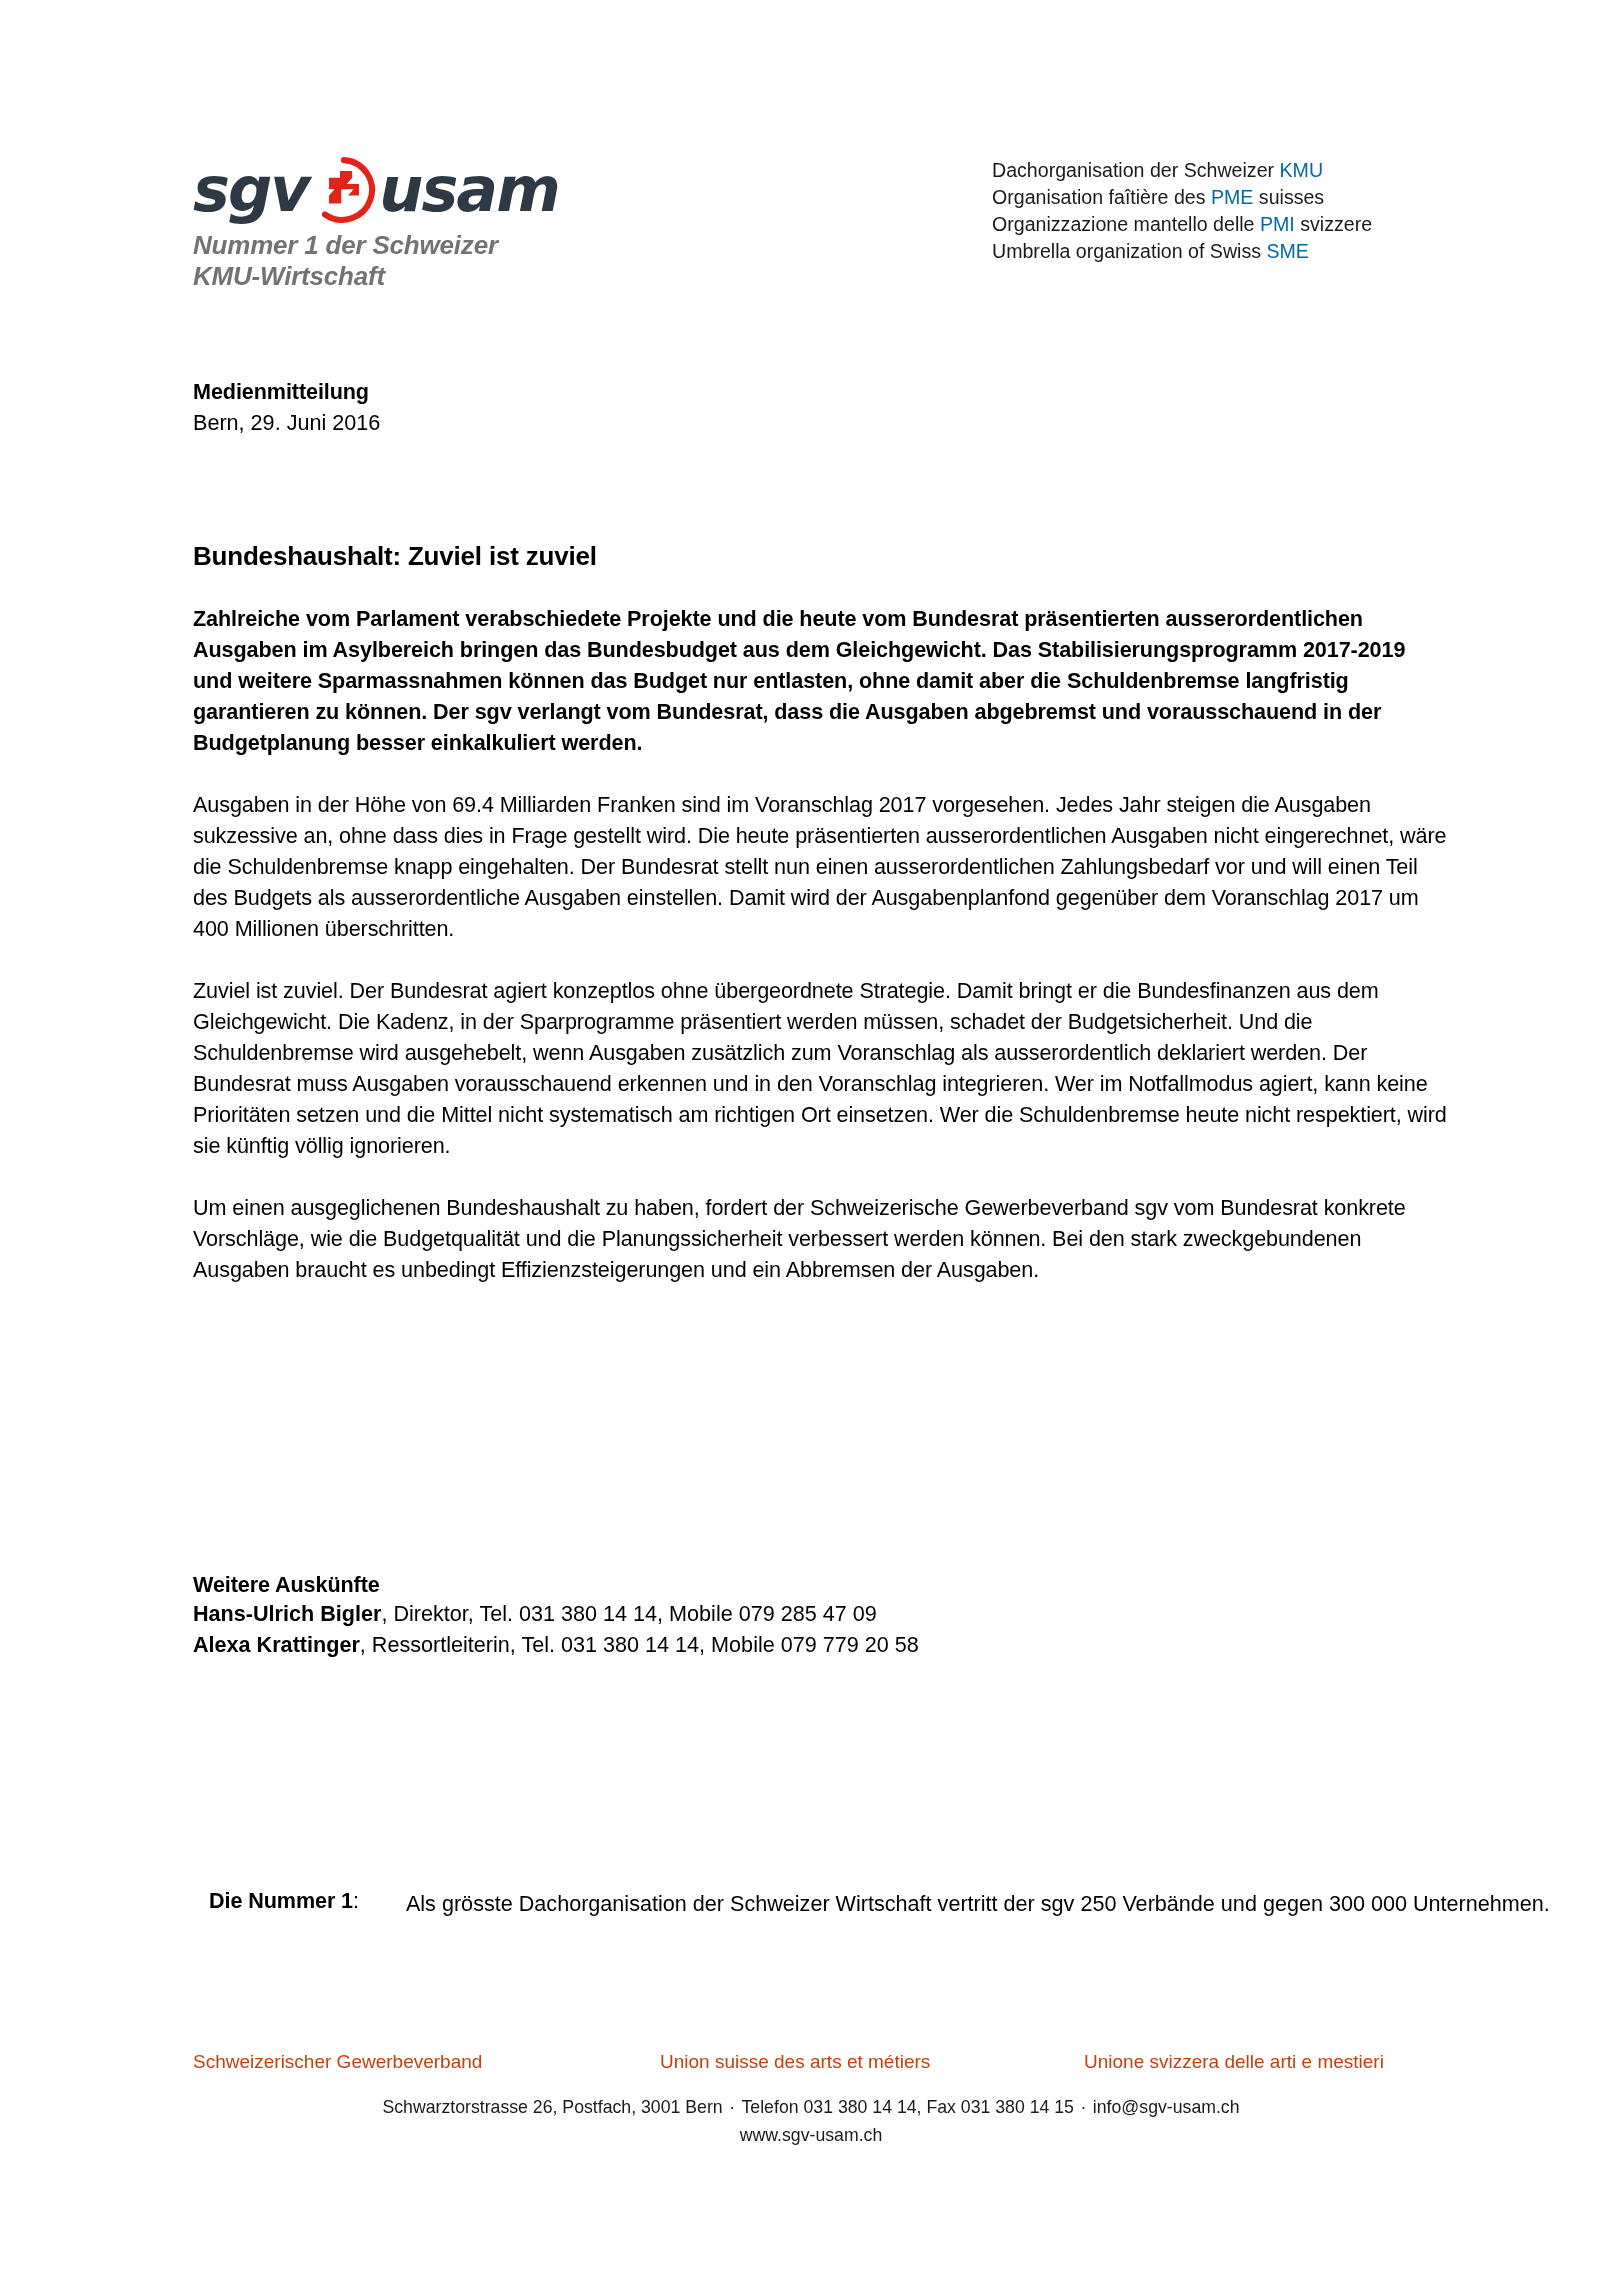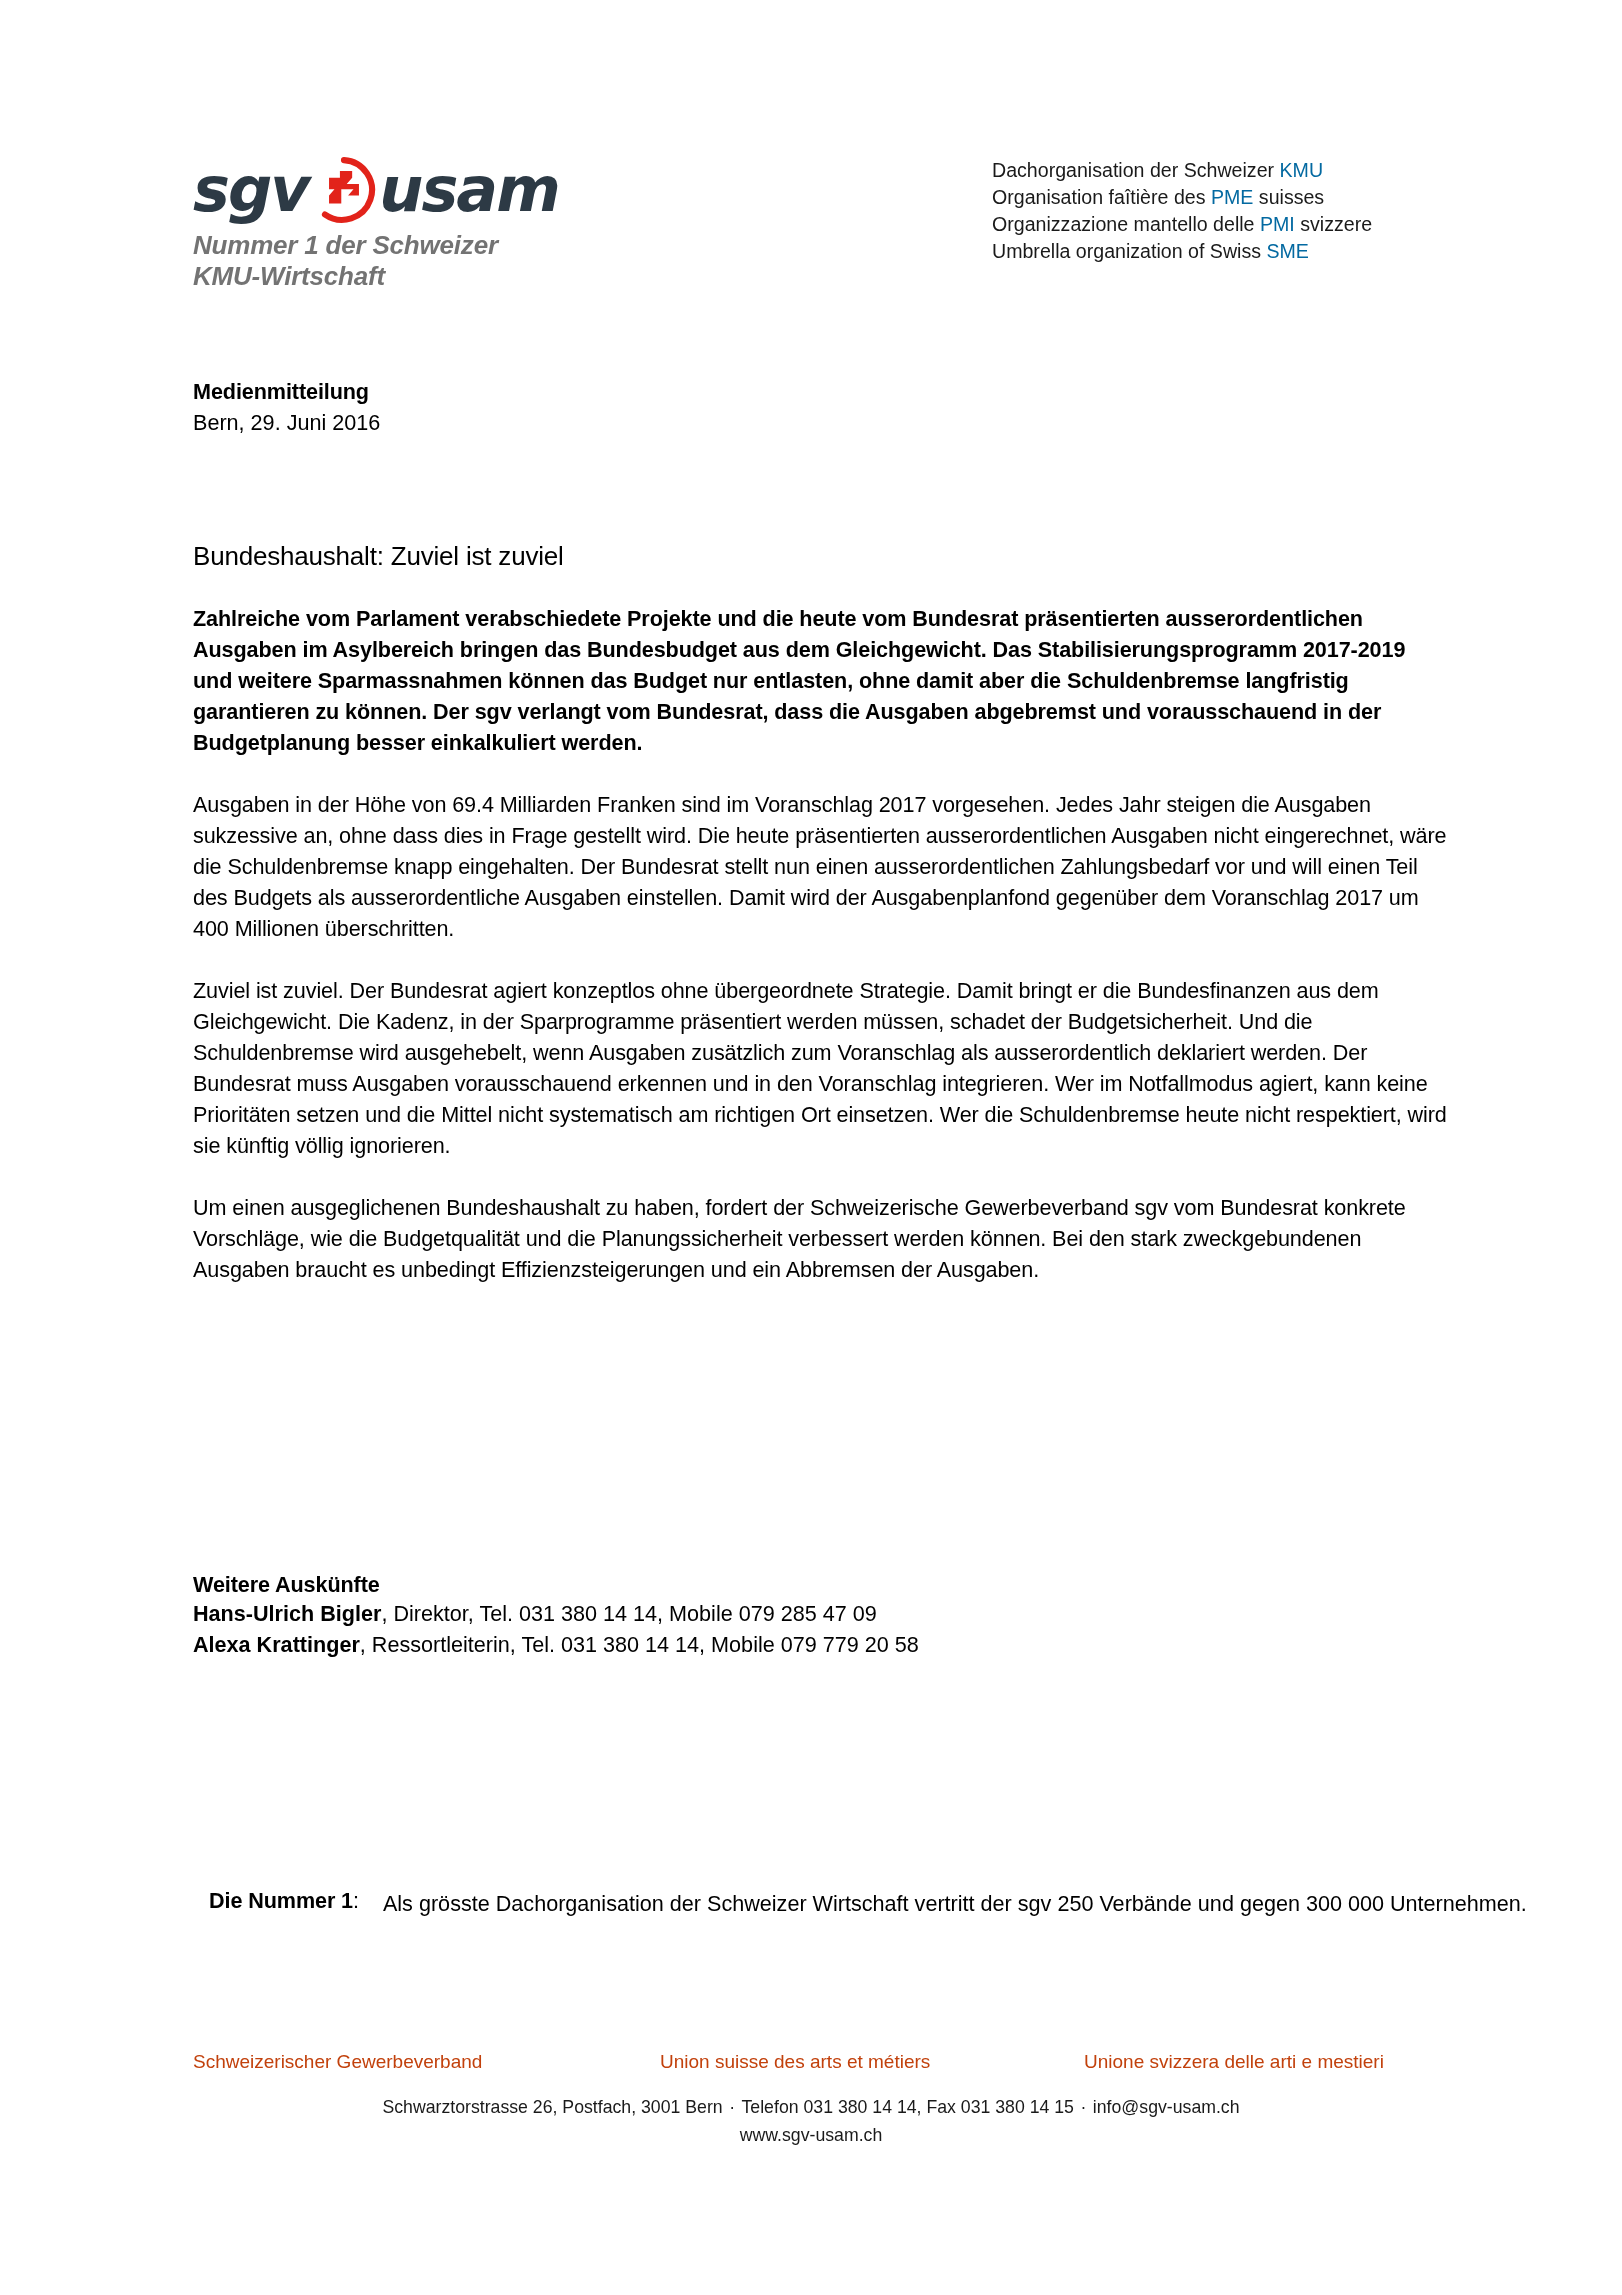--- a/index.html
+++ b/index.html
@@ -90,21 +90,21 @@
 
   
   .main {
     position: absolute;
     left: 193px;
     top: 541px;
     width: 1256px;
   }
   h1.doc-title {
     font-size: 26px;
-    font-weight: normal;
+    font-weight: bold;
     margin: 0 0 31px 0;
     letter-spacing: -0.2px;
     line-height: 31px;
   }
   p.lead {
     font-size: 21.6px;
     font-weight: bold;
     line-height: 31px;
     margin: 0 0 31px 0;
     text-align: left;
@@ -148,21 +148,21 @@
   .nummer1-label {
     font-size: 21.6px;
     font-weight: bold;
     white-space: nowrap;
     letter-spacing: -0.1px;
   }
   .nummer1-label .colon { font-weight: normal; }
   .nummer1-text {
     font-size: 21.6px;
     line-height: 31px;
-    margin-left: 24px;
+    margin-left: 47px;
   }
 
   
   .footer {
     position: absolute;
     left: 0;
     top: 2051px;
     width: 100%;
   }
   .footer-orgs {

